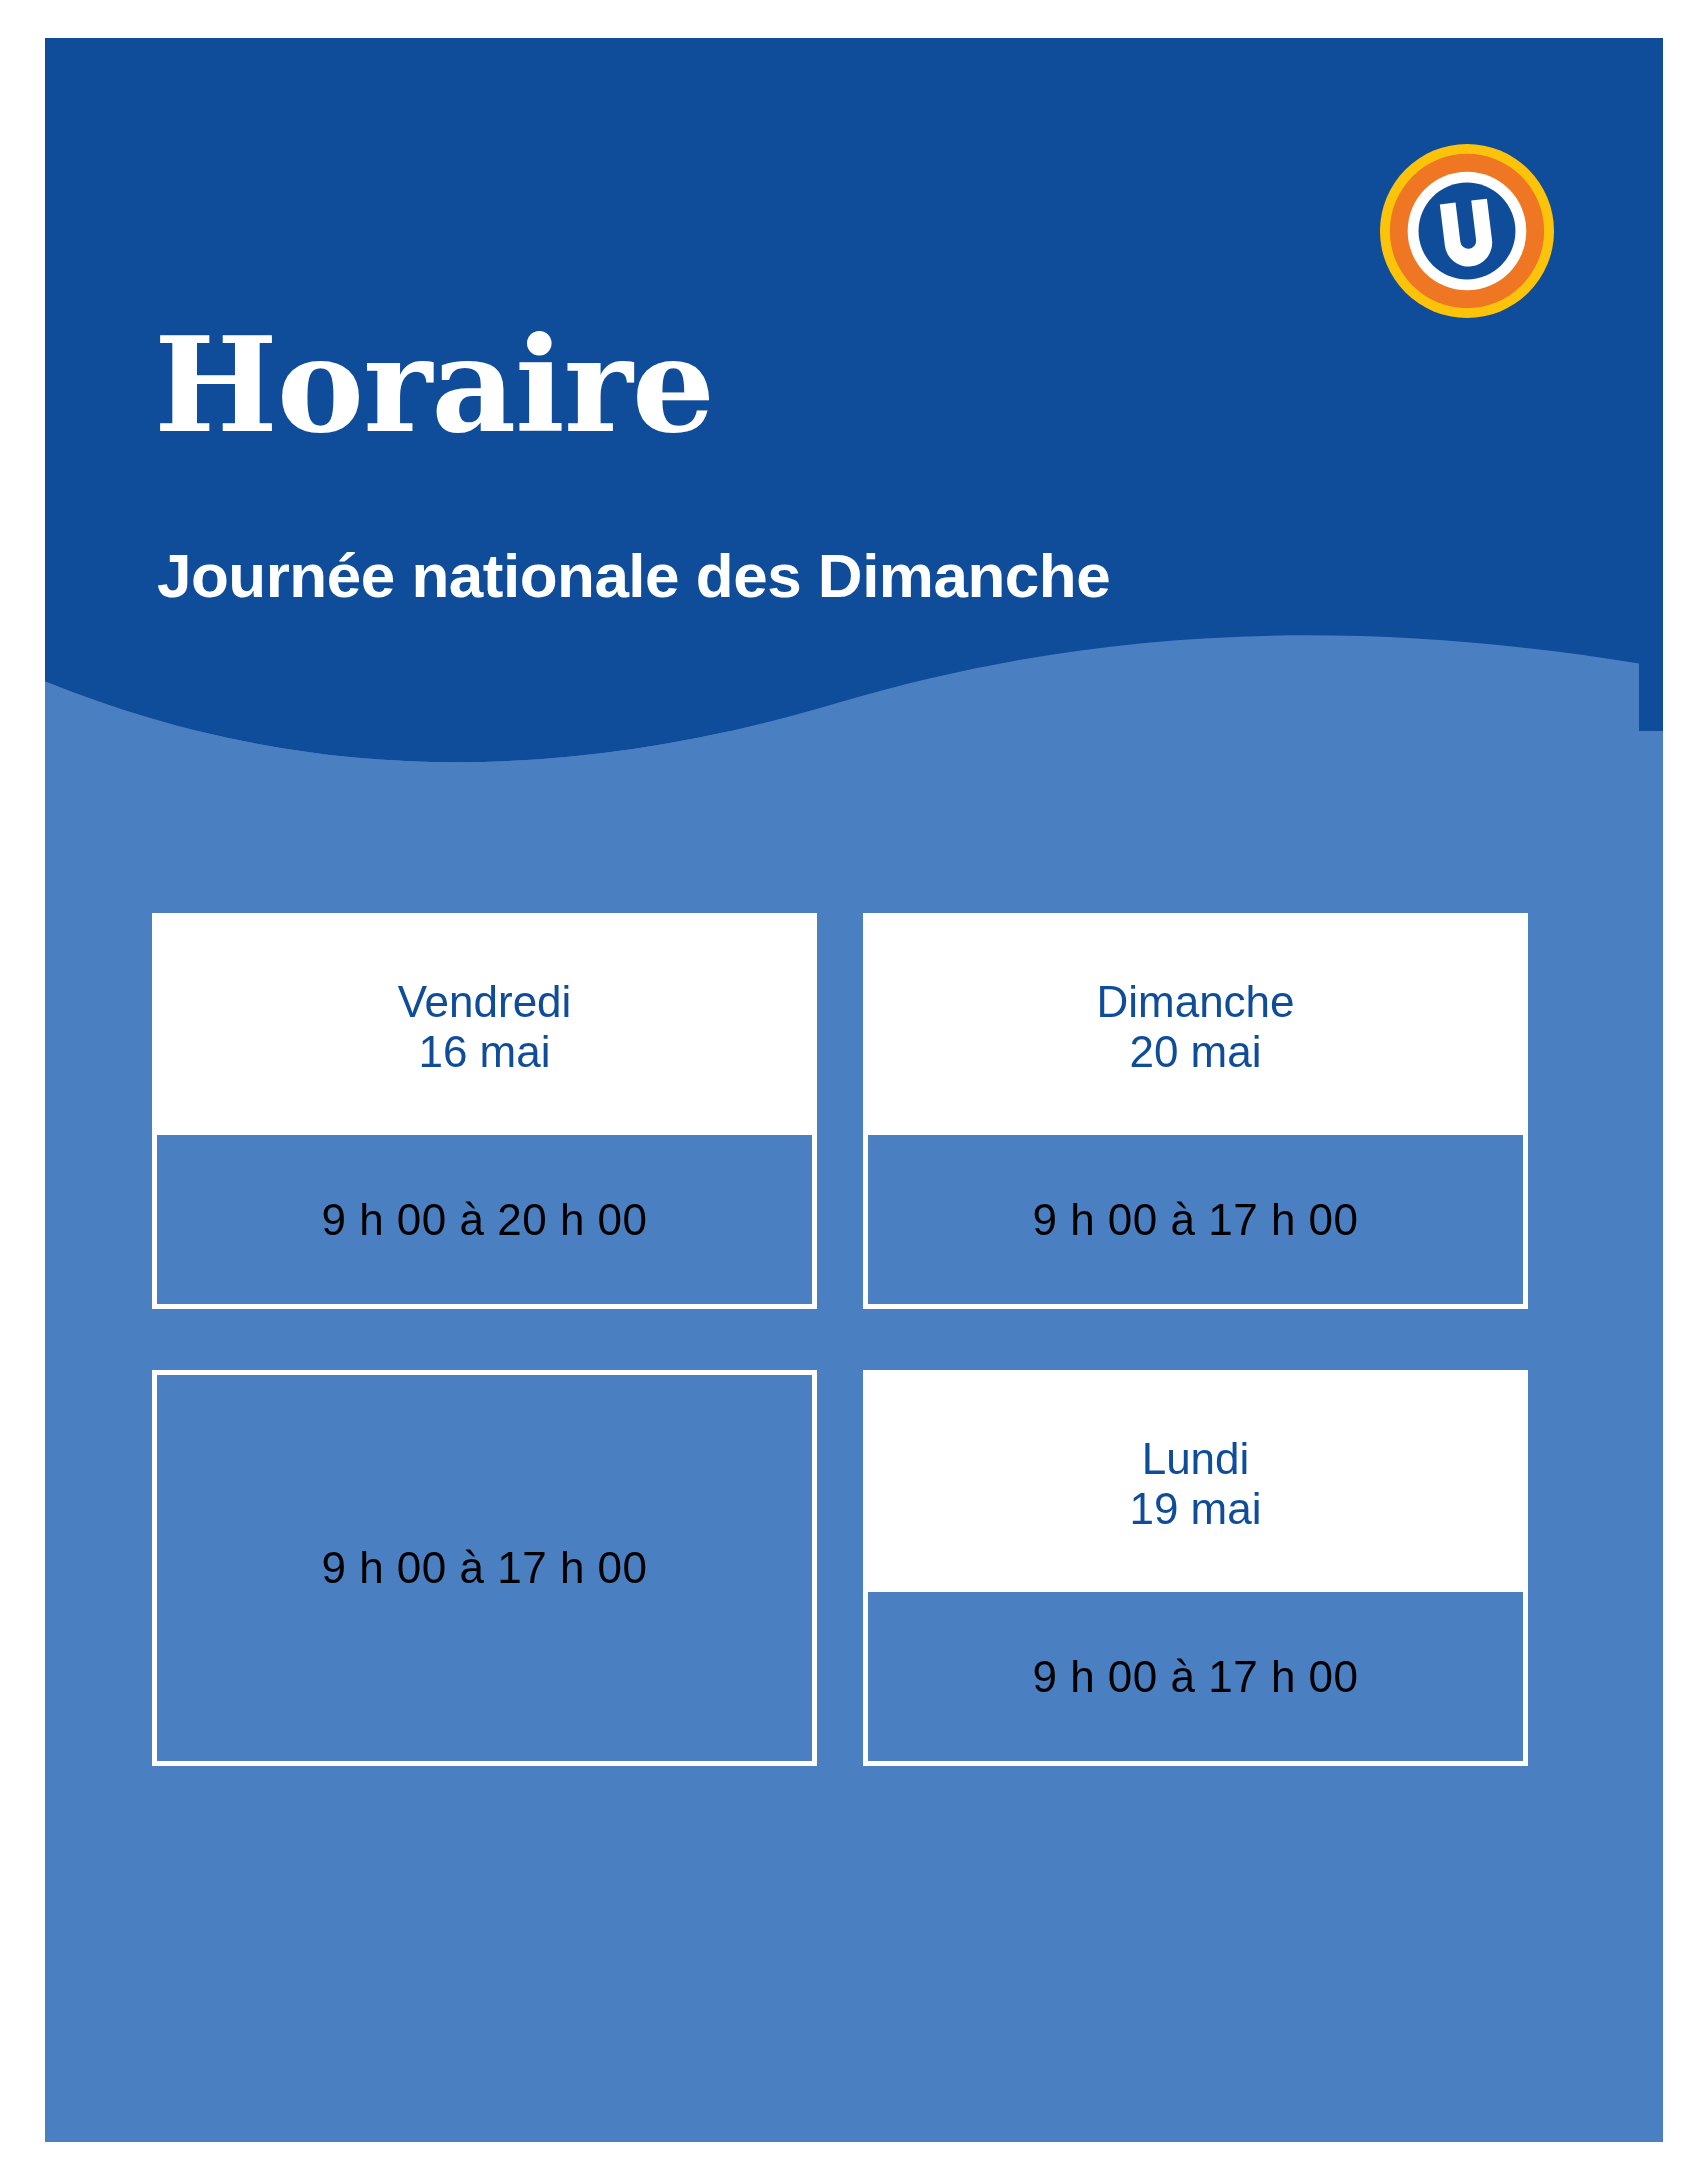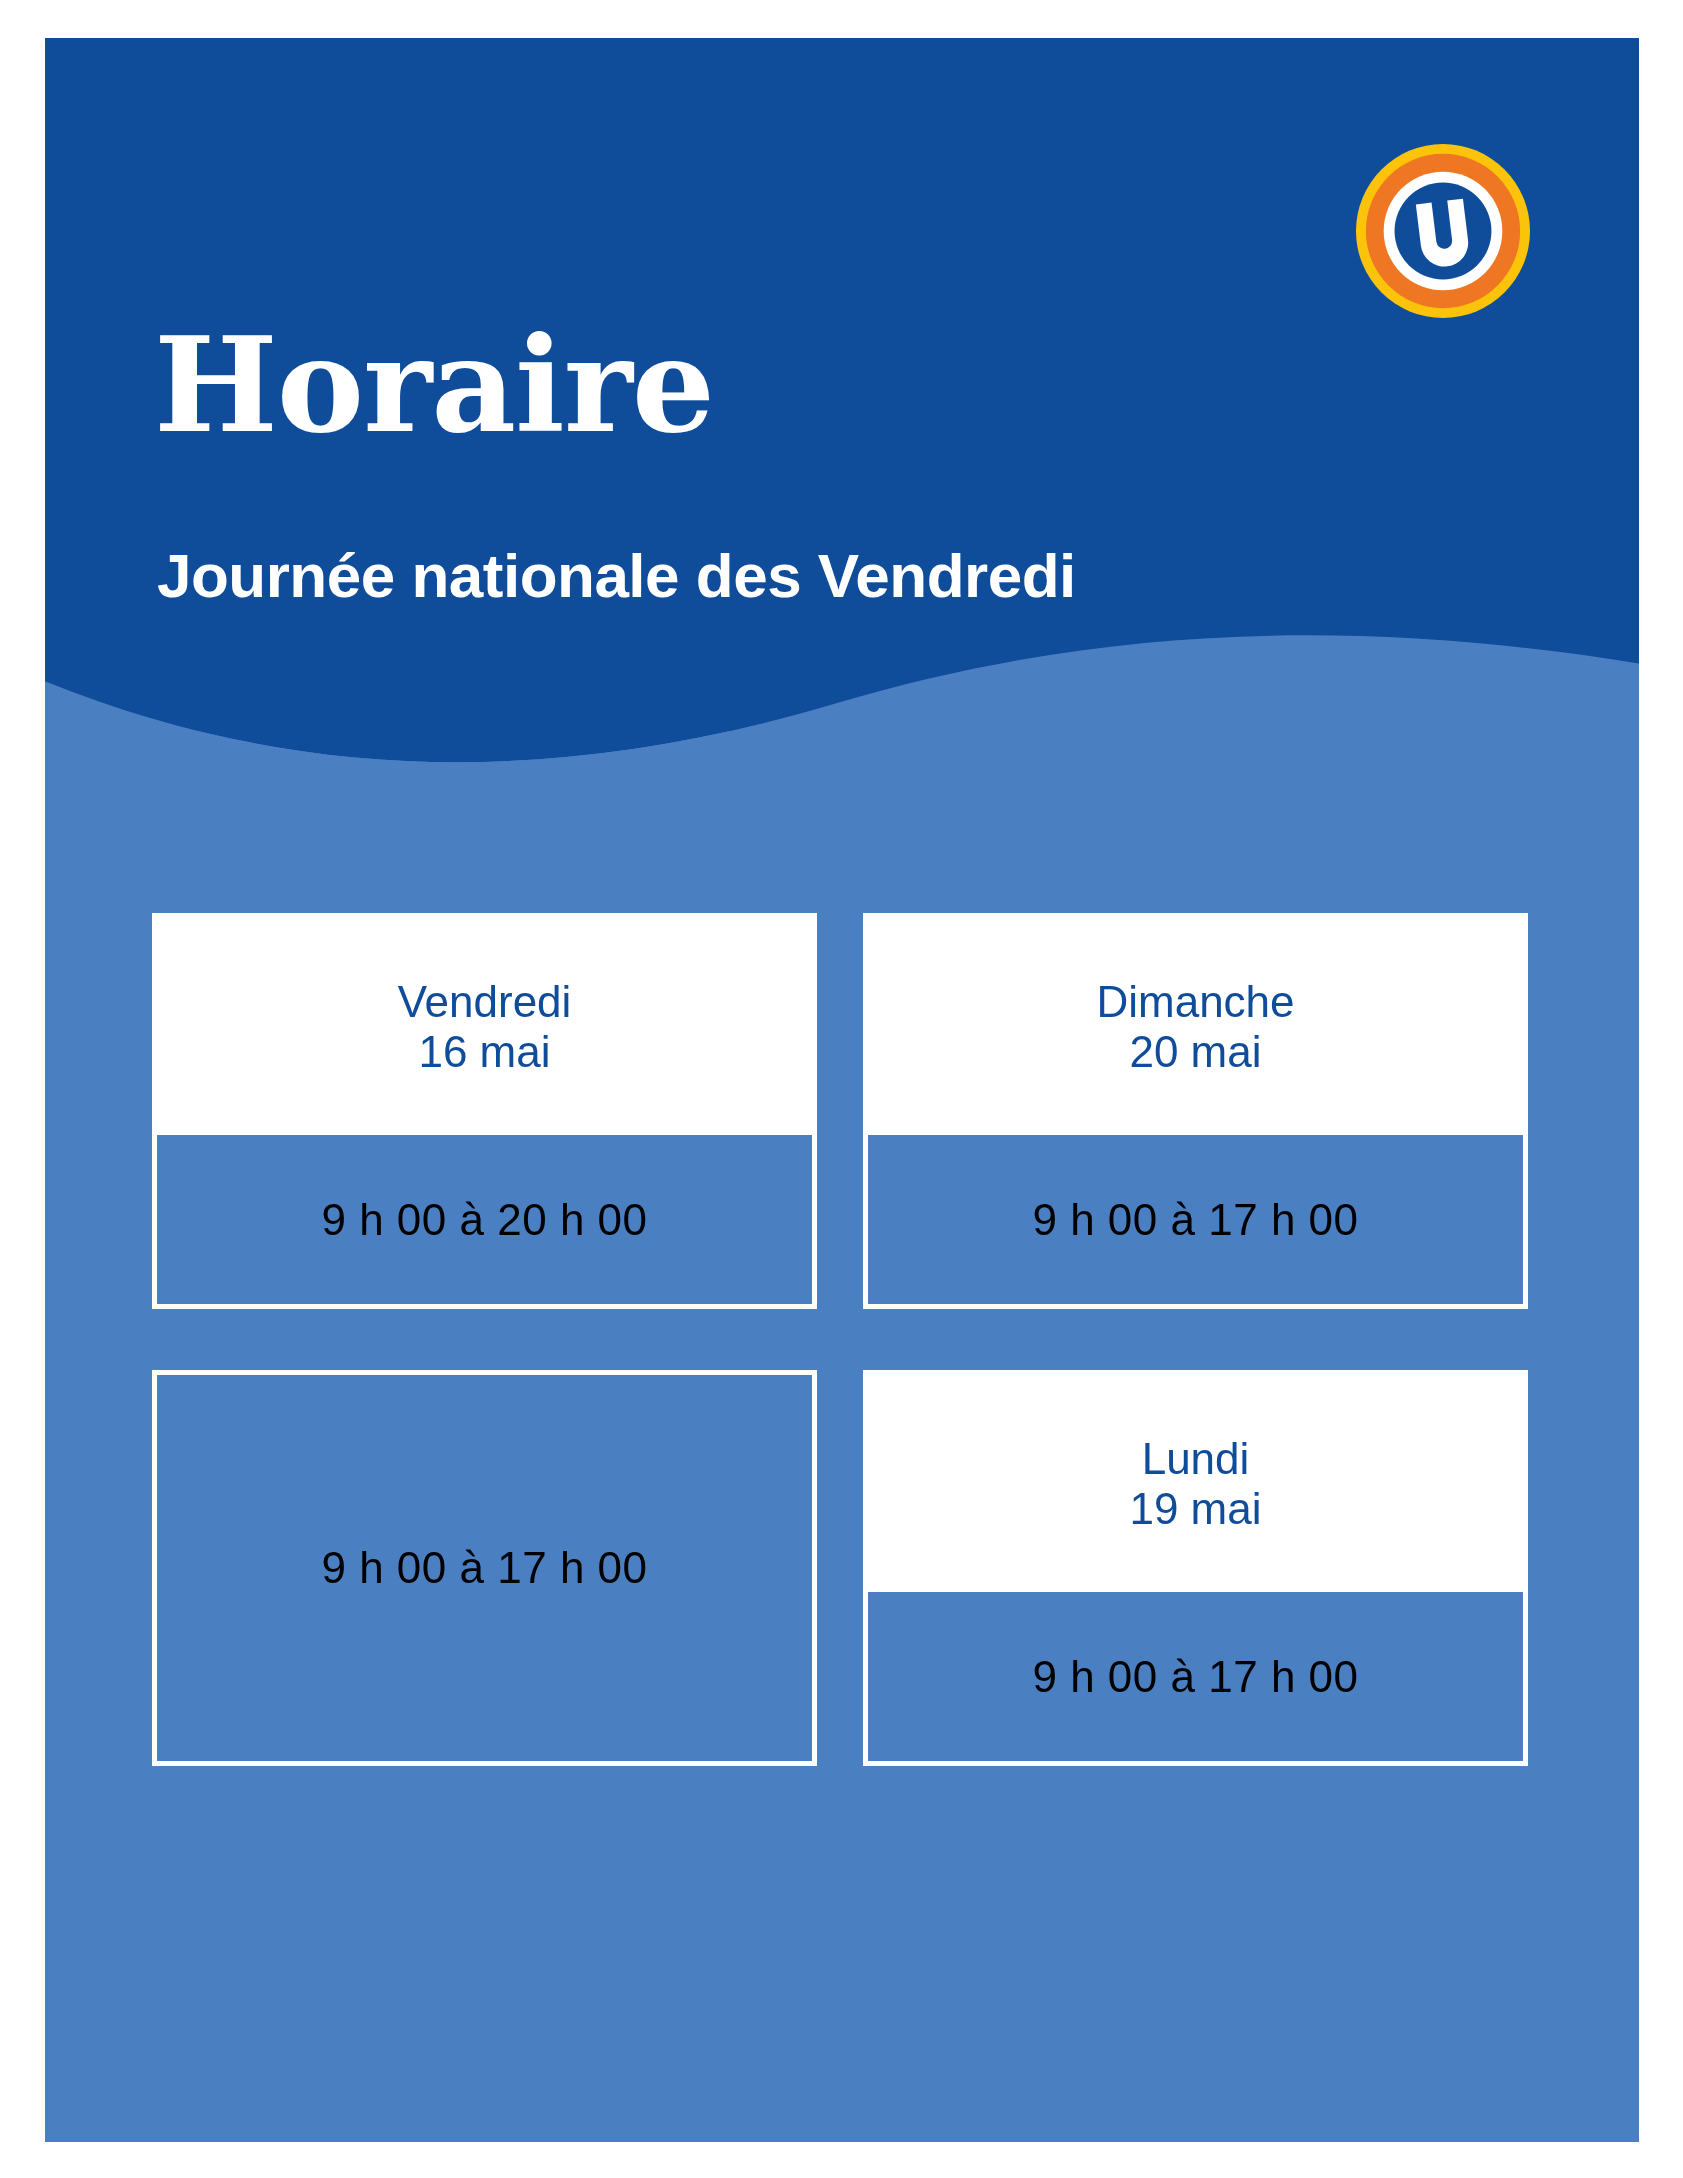--- a/index.html
+++ b/index.html
@@ -15,20 +15,21 @@
   }
 
   .poster {
     position: absolute;
     left: 45px;
     top: 38px;
     width: 1594px;
     height: 2104px;
     background: #4a7fc1;
     overflow: hidden;
+    padding-left: 24px;
   }
 
   
   .header {
     position: absolute;
     left: 0;
     top: 0;
     width: 100%;
     height: 693px;
     background: #0f4c9a;
@@ -138,21 +139,21 @@
       <circle cx="90" cy="90" r="78" fill="#ef7622"></circle>
       <circle cx="90" cy="90" r="60" fill="#ffffff"></circle>
       <circle cx="90" cy="90" r="49" fill="#0f4c9a"></circle>
       <g transform="rotate(-7 90 90)">
         <path d="M66 60 h16 v40 a8 8 0 0 0 16 0 V60 h16 v42 a24 24 0 0 1 -48 0 Z" fill="#ffffff"></path>
       </g>
     </svg>
   </div>
 
   <div class="title">Horaire</div>
-  <div class="subtitle">Journée nationale des Vendredi</div>
+  <div class="subtitle">Journée nationale des Dimanche</div>
 
   <div class="cards">
 
     <div class="card">
       <div class="card-day">
         <span class="dow">Vendredi</span>
         <span class="date">16 mai</span>
       </div>
       <div class="card-hours">9 h 00 à 20 h 00</div>
     </div>

